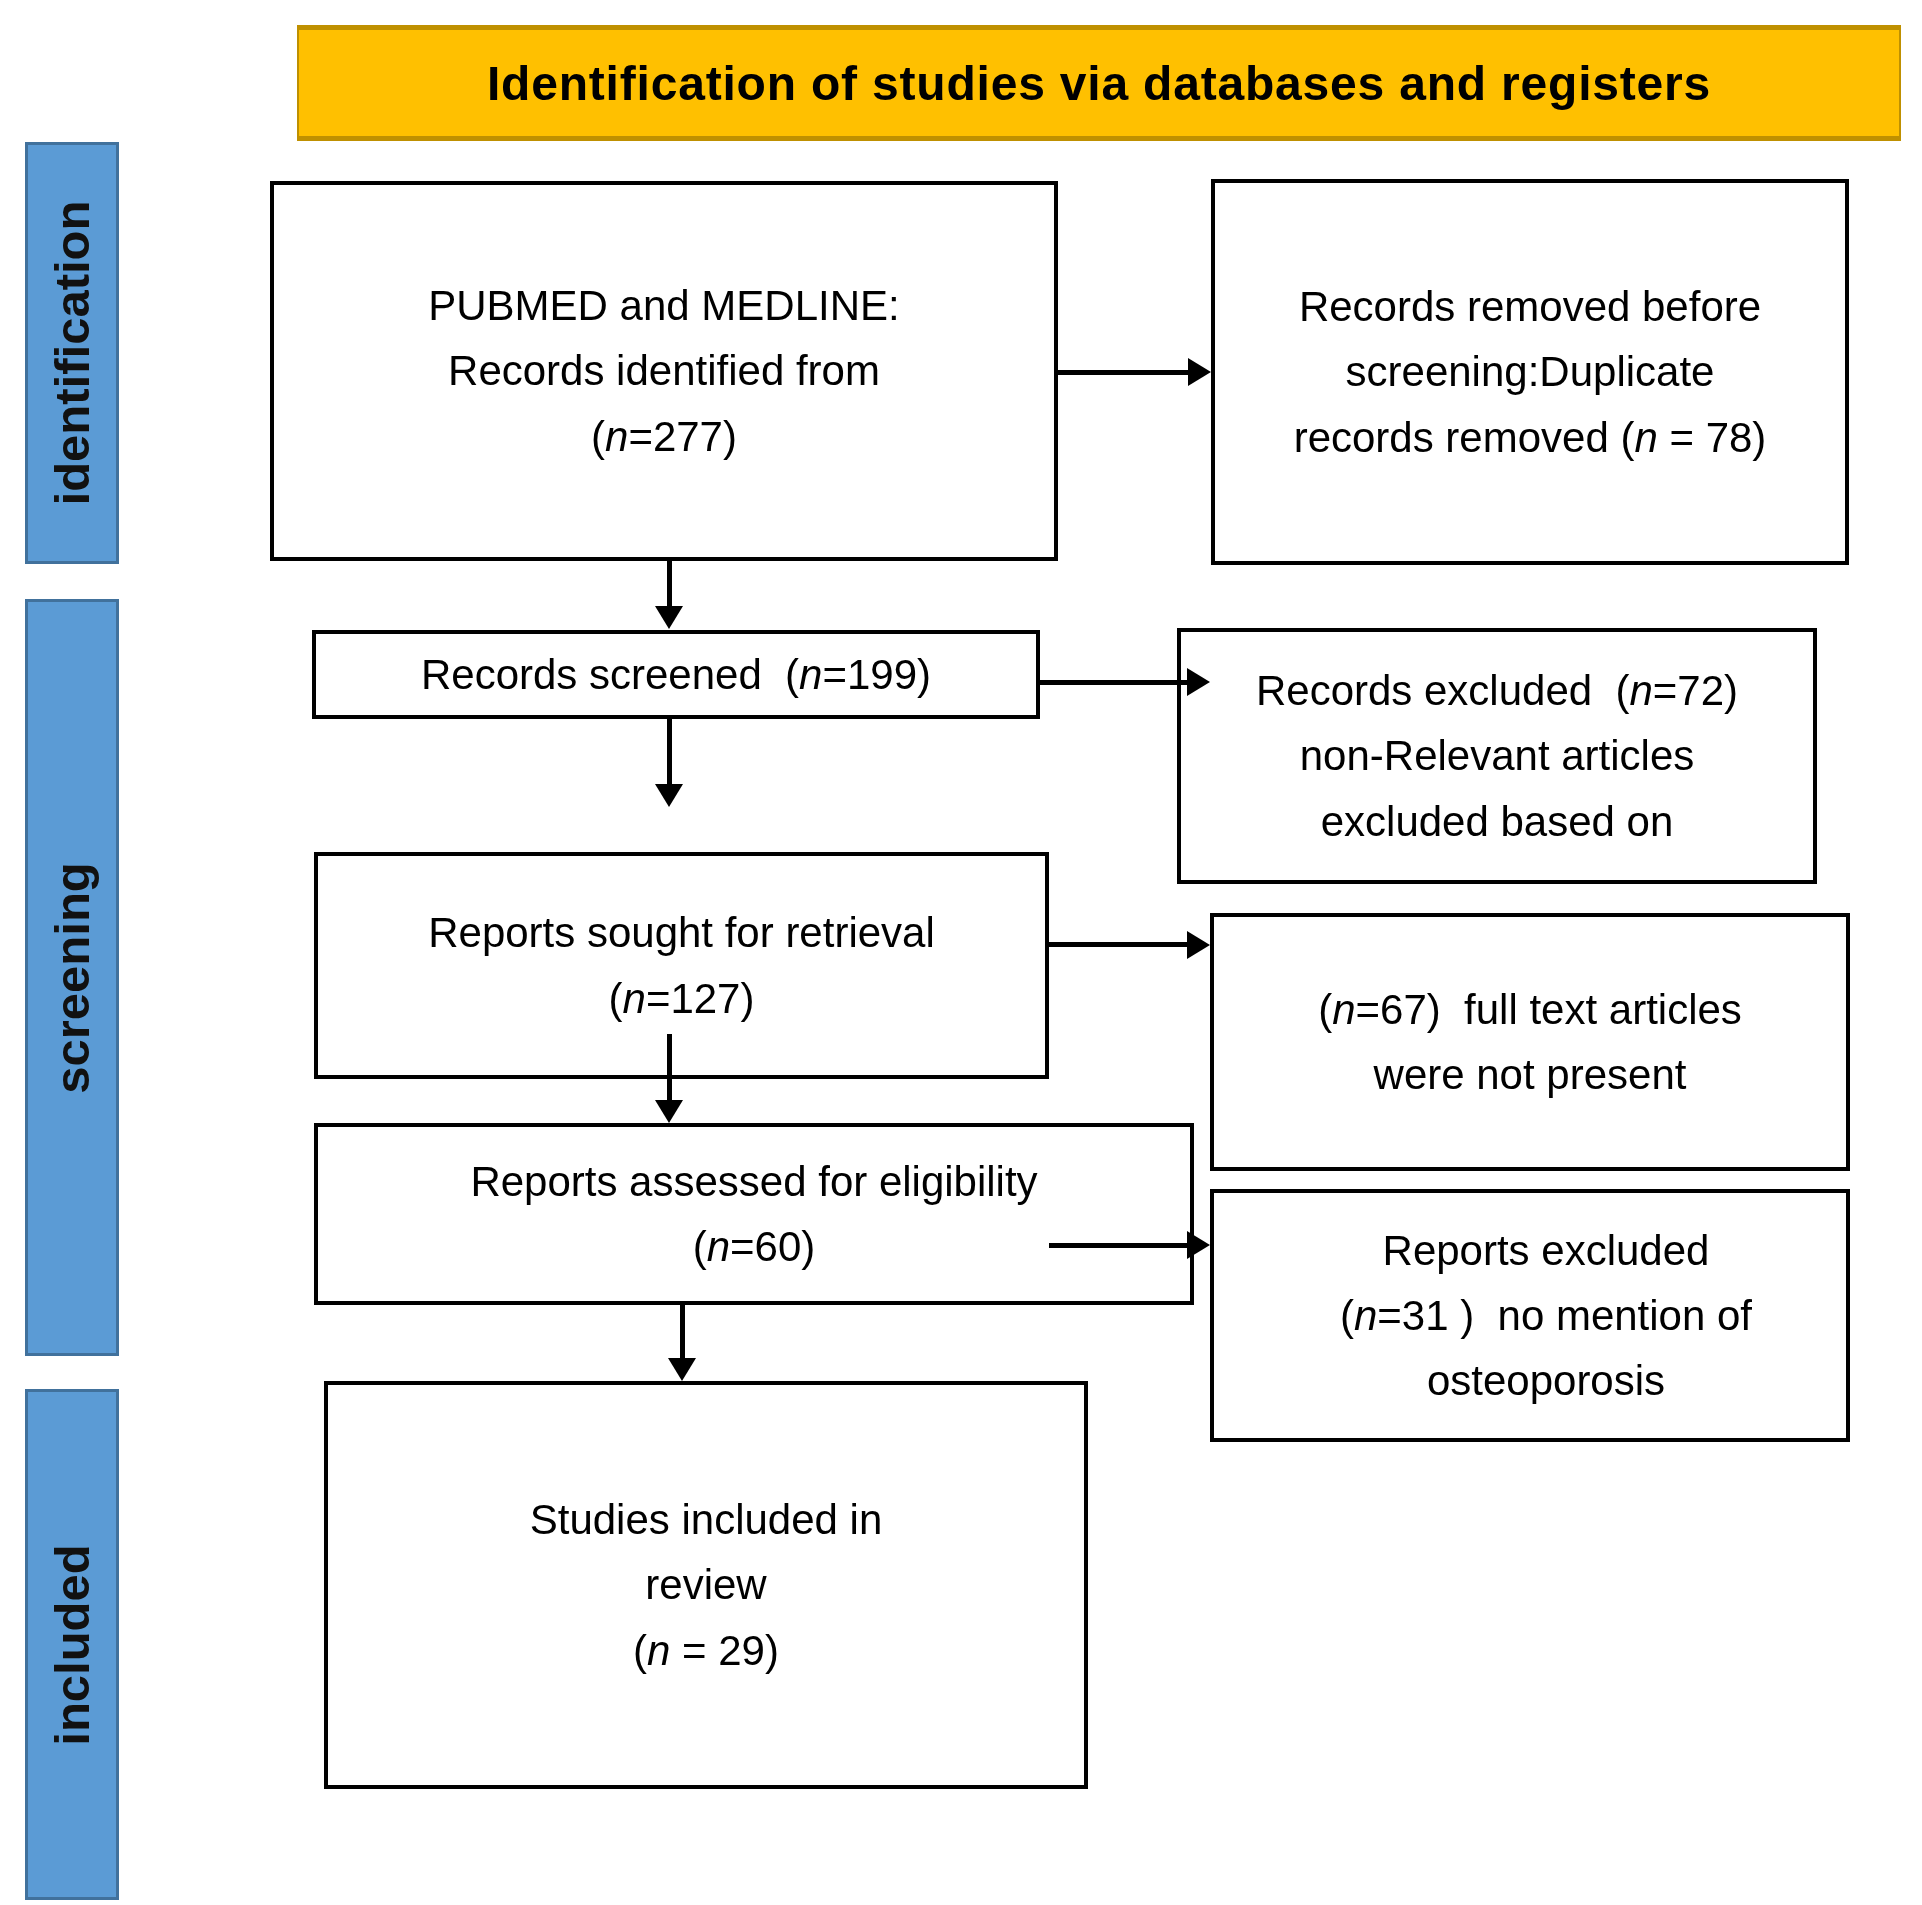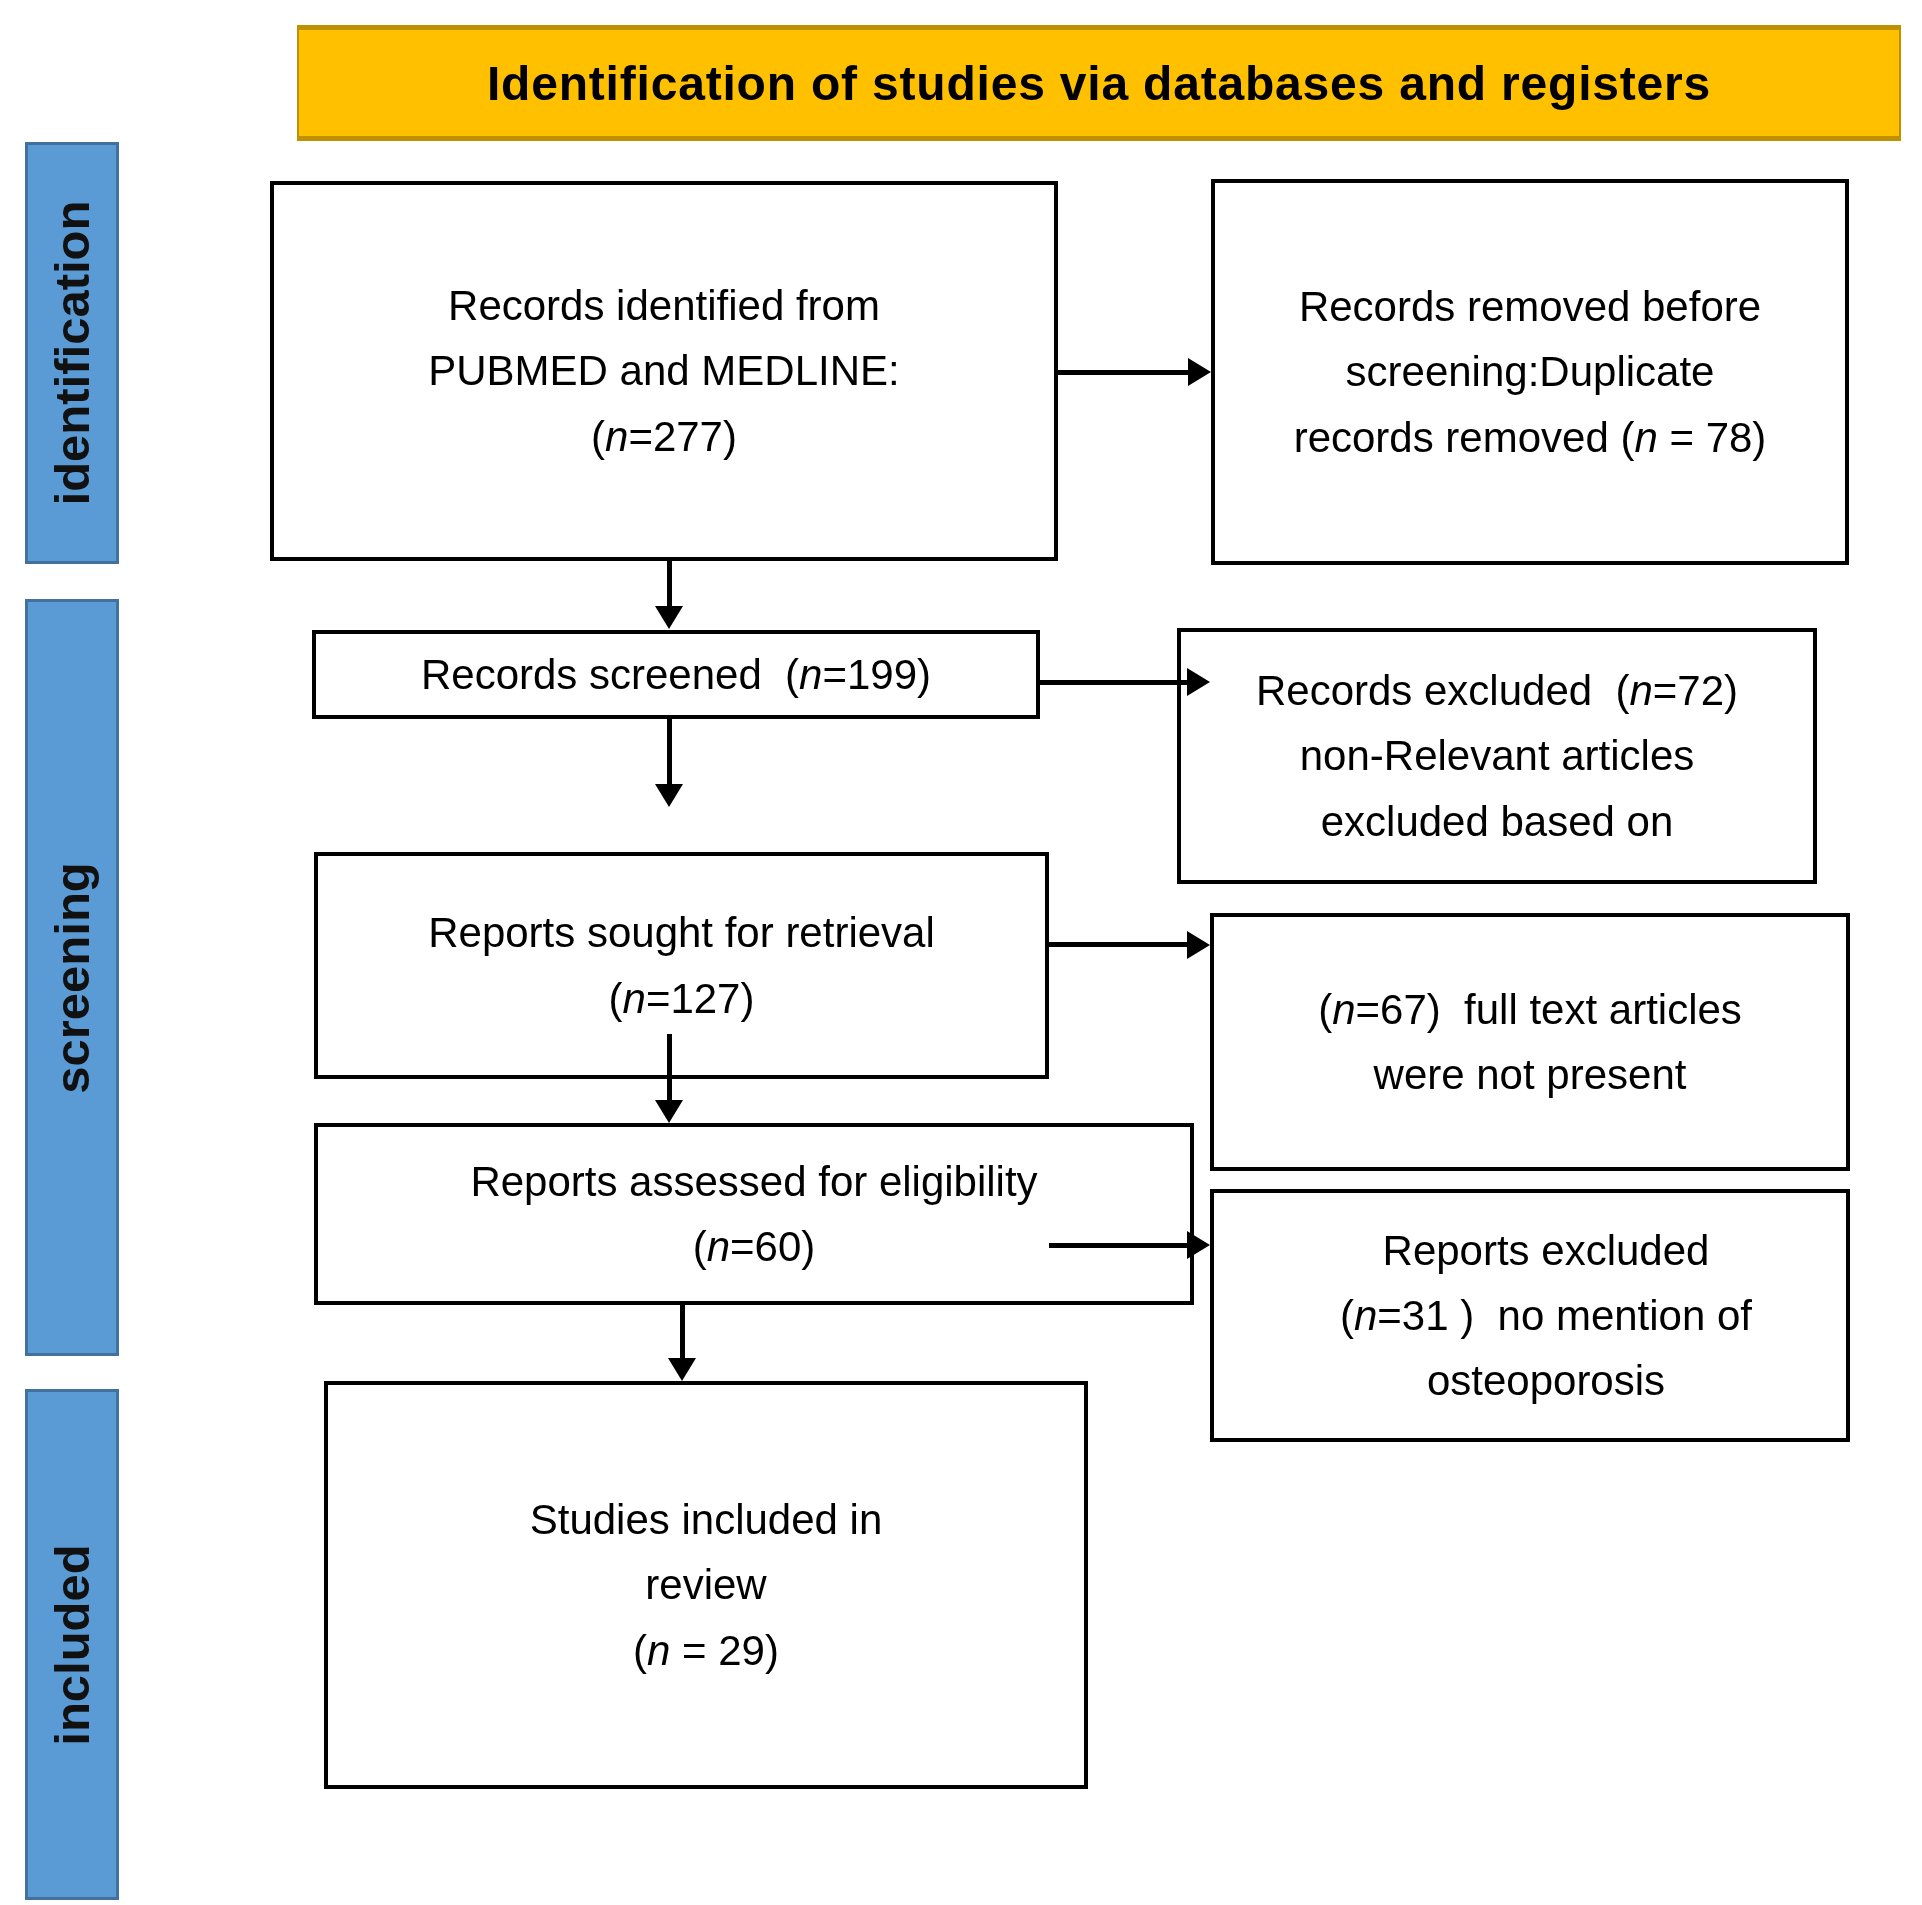--- a/index.html
+++ b/index.html
@@ -86,22 +86,22 @@
     <span class="vlabel">identification</span>
   </div>
   <div class="vbar vbar-screening">
     <span class="vlabel">screening</span>
   </div>
   <div class="vbar vbar-included">
     <span class="vlabel">included</span>
   </div>
 
   <div class="box box-records-identified">
+    <span class="line">PUBMED and MEDLINE:</span>
     <span class="line">Records identified from</span>
-    <span class="line">PUBMED and MEDLINE:</span>
     <span class="line">(<i>n</i>=277)</span>
   </div>
 
   <div class="box box-records-screened">
     <span class="line">Records screened  (<i>n</i>=199)</span>
   </div>
 
   <div class="box box-reports-sought">
     <span class="line">Reports sought for retrieval</span>
     <span class="line">(<i>n</i>=127)</span>

